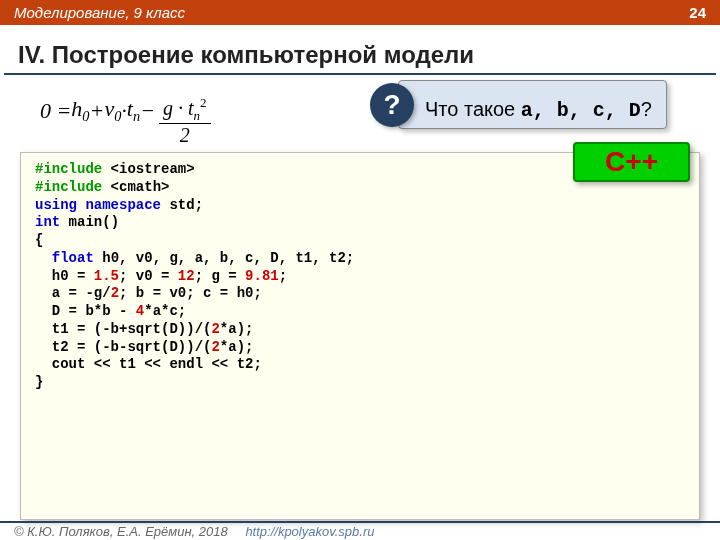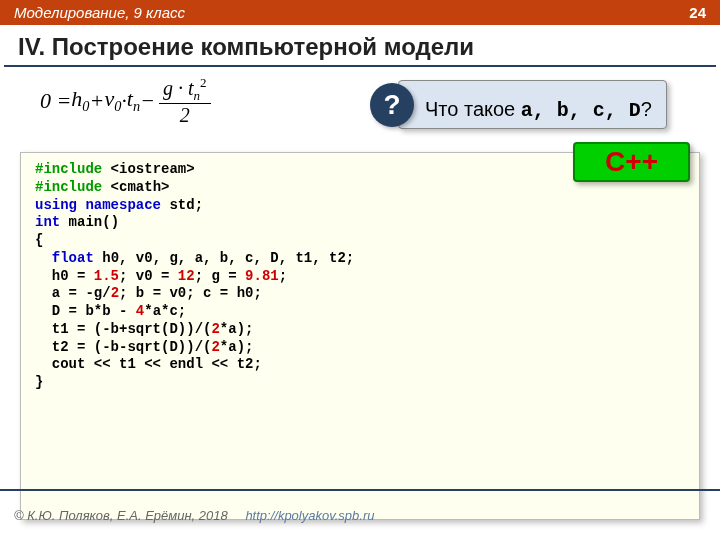--- a/index.html
+++ b/index.html
@@ -14,42 +14,42 @@
     display: flex;
     justify-content: space-between;
     align-items: center;
   }
   .page-num { font-weight: bold; font-style: normal; text-align: center; }
   .title {
     font-family: Arial, sans-serif;
     font-size: 24px;
     font-weight: bold;
     color: #222;
-    padding: 8px 14px 4px 14px;
+    padding: 16px 14px 4px 14px;
     border-bottom: 2px solid #254061;
     margin: 0 4px;
   }
   .formula {
     position: absolute;
     left: 40px; top: 76px;
     font-family: "Times New Roman", serif;
     font-style: italic;
     font-size: 22px;
     display: flex;
     align-items: center;
   }
   .formula .frac {
     display: inline-flex;
     flex-direction: column;
     align-items: center;
     vertical-align: middle;
     margin-left: 4px;
     font-size: 20px;
   }
-  .formula .frac .num { border-bottom: 1.5px solid #000; padding: 0 4px; line-height: 1.1; }
+  .formula .frac .num { border-bottom: 1.5px solid #000; padding: 0 4px; line-height: 1.1; margin-top: 20px; }
   .formula .frac .den { padding: 0 4px; line-height: 1.1; }
   .formula sub { font-size: 0.65em; vertical-align: sub; font-style: italic; }
   .formula sup { font-size: 0.65em; vertical-align: super; font-style: normal; }
   .question {
     position: absolute;
     left: 370px; top: 80px;
     display: flex;
     align-items: center;
   }
   .q-circle {
@@ -103,21 +103,21 @@
     font-size: 28px;
     padding: 2px 30px;
     box-shadow: 3px 3px 5px rgba(0,0,0,0.3);
     font-family: Arial, sans-serif;
   }
   .footer {
     position: absolute;
     left: 0; bottom: 0;
     width: 100%;
     border-top: 2px solid #254061;
-    padding: 17px 14px;
+    padding: 1px 14px;
     font-family: Arial, sans-serif;
     font-style: italic;
     font-size: 13px;
     color: #666;
   }
   .footer .link { color: #5b7aa3; margin-left: 14px; }
 </style>
 </head>
 <body>
 

